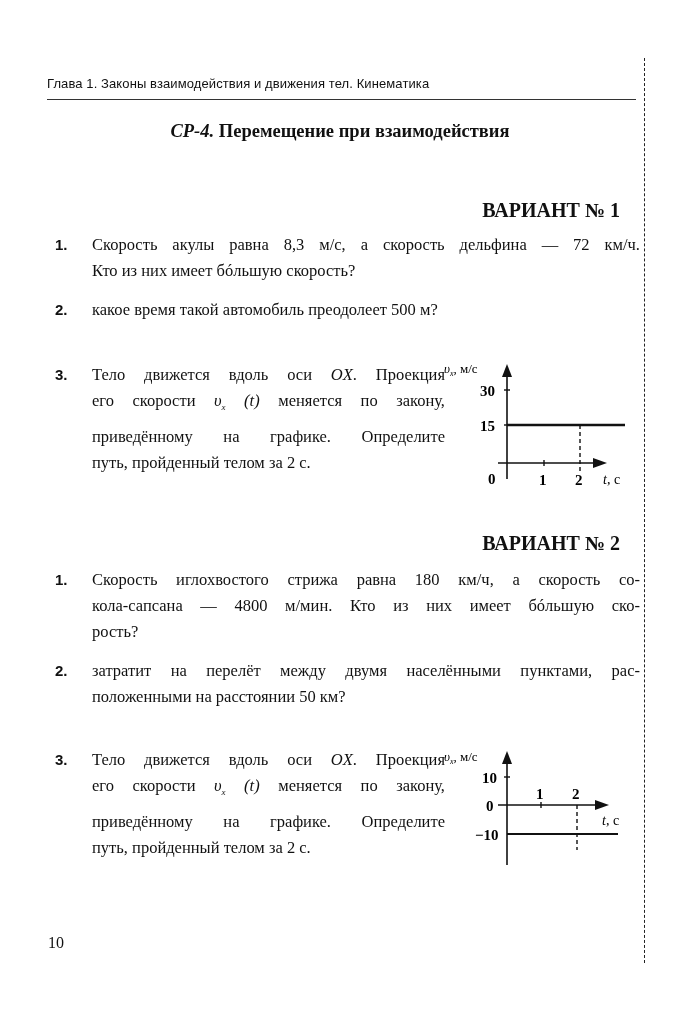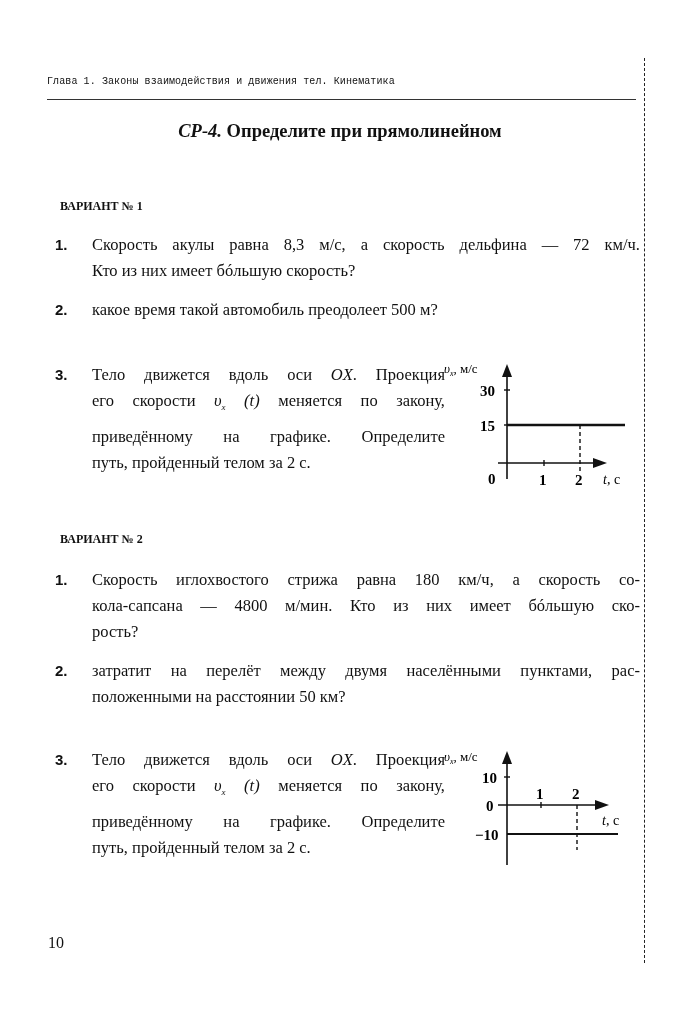--- a/index.html
+++ b/index.html
@@ -20,22 +20,22 @@
       left: 644px;
       top: 58px;
       height: 905px;
       width: 0;
       border-left: 1.5px dashed #222;
     }
     .running-head {
       position: absolute;
       left: 47px;
       top: 76px;
-      font-family: Liberation Mono, monospace;
-      font-size: 10px;
+      font-family: Liberation Sans, sans-serif;
+      font-size: 13px;
       letter-spacing: 0.1px;
       white-space: nowrap;
     }
     .head-rule {
       position: absolute;
       left: 47px;
       top: 99px;
       width: 589px;
       height: 0;
       border-top: 1.3px solid #333;
@@ -48,24 +48,24 @@
       font-family: "Liberation Serif", serif;
       font-weight: bold;
       font-size: 18.5px;
       line-height: 28px;
     }
     .title .code { font-style: italic; text-align: center; }
     .variant {
       position: absolute;
       left: 60px;
       width: 560px;
-      text-align: left;
+      text-align: right;
       font-family: "Liberation Serif", serif;
       font-weight: bold;
-      font-size: 12px;
+      font-size: 20px;
     }
     .task {
       position: absolute;
       left: 55px;
       font-family: "Liberation Serif", serif;
       font-size: 16.5px;
       line-height: 26px;
     }
     .task .num {
       position: absolute;
@@ -105,21 +105,21 @@
 </head>
 <body>
 
 <div class="page-cut"></div>
 
 <div class="running-head">Глава 1. Законы взаимодействия и движения тел. Кинематика</div>
 <div class="head-rule"></div>
 
 <div class="title" style="top:117px;">
   <span class="code">СР-4.</span>
-  <span>Определите при прямолинейном</span><br>
+  <span>Перемещение при взаимодействия</span><br>
 </div>
 
 <div class="variant" style="top:199px;">ВАРИАНТ № 1</div>
 
 <div class="task" style="top:232px; width:585px;">
   <span class="num">1.</span>
   <div class="body" style="width:548px;">
     <span class="line">Скорость акулы равна 8,3 м/с, а скорость дельфина — 72 км/ч.</span>
     <span class="line last">Кто из них имеет бóльшую скорость?</span>
   </div>

